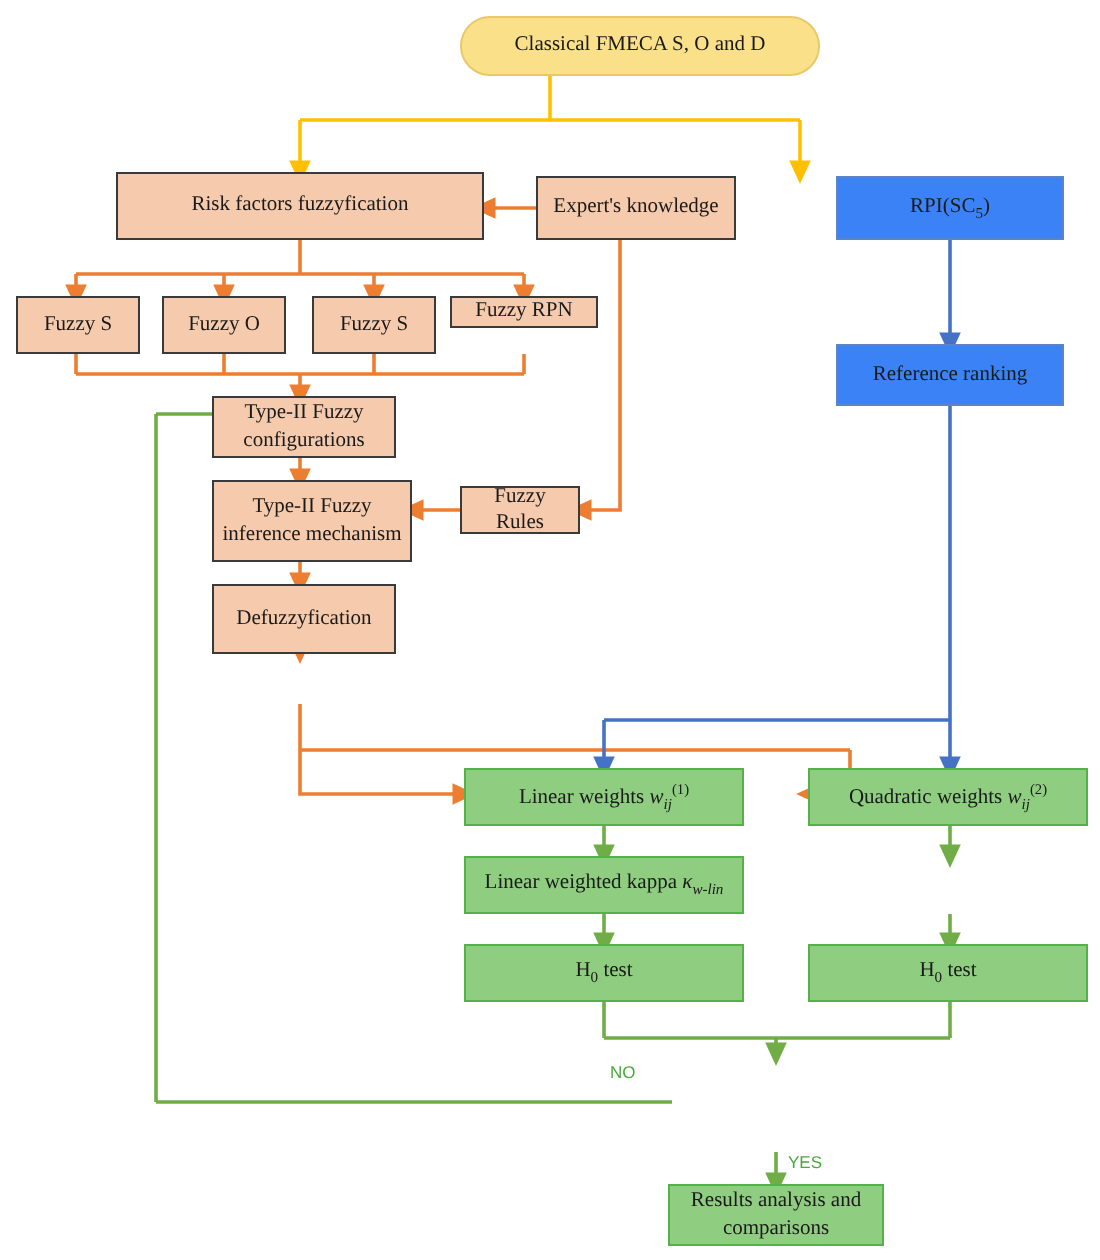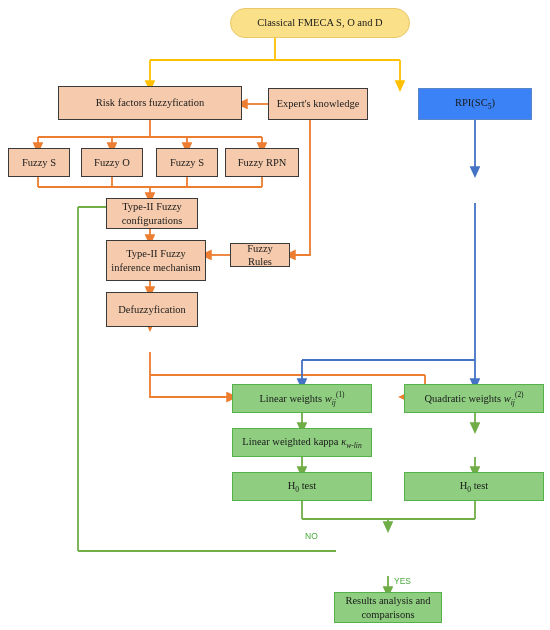--- a/index.html
+++ b/index.html
@@ -140,24 +140,27 @@
 
   <div class="node n-orange" style="left:8px;top:148px;width:62px;height:29px;">
     <span>Fuzzy S</span>
   </div>
   <div class="node n-orange" style="left:81px;top:148px;width:62px;height:29px;">
     <span>Fuzzy O</span>
   </div>
   <div class="node n-orange" style="left:156px;top:148px;width:62px;height:29px;">
     <span>Fuzzy S</span>
   </div>
-  <div class="node n-orange" style="left:225px;top:148px;width:74px;height:29px;">
+  <div class="node n-orange" style="left:225px;top:148px;width:74px;height:16px;">
     <span>Fuzzy RPN</span>
   </div>
 
+  <div class="node n-blue" style="left:418px;top:172px;width:114px;height:31px;">
+    <span>Reference ranking</span>
+  </div>
 
   <div class="node n-orange" style="left:106px;top:198px;width:92px;height:31px;">
     <span>Type-II Fuzzy configurations</span>
   </div>
 
   <div class="node n-orange" style="left:106px;top:240px;width:100px;height:41px;">
     <span>Type-II Fuzzy inference mechanism</span>
   </div>
 
   <div class="node n-orange" style="left:230px;top:243px;width:60px;height:24px;">

